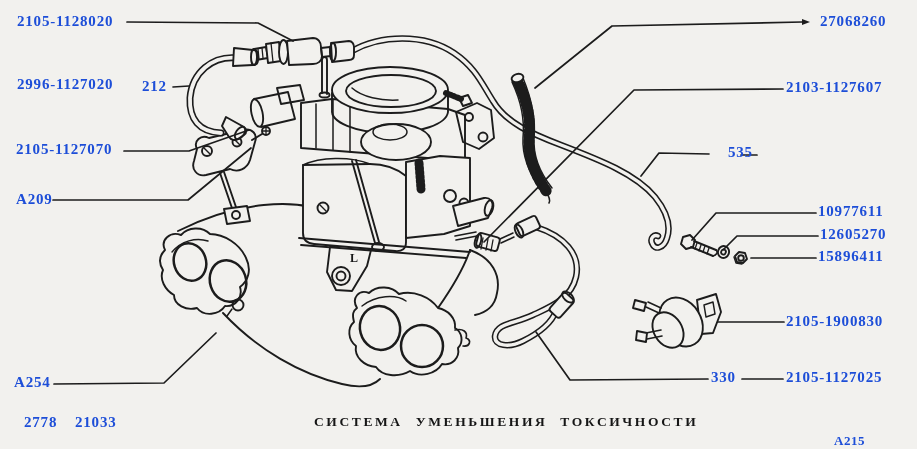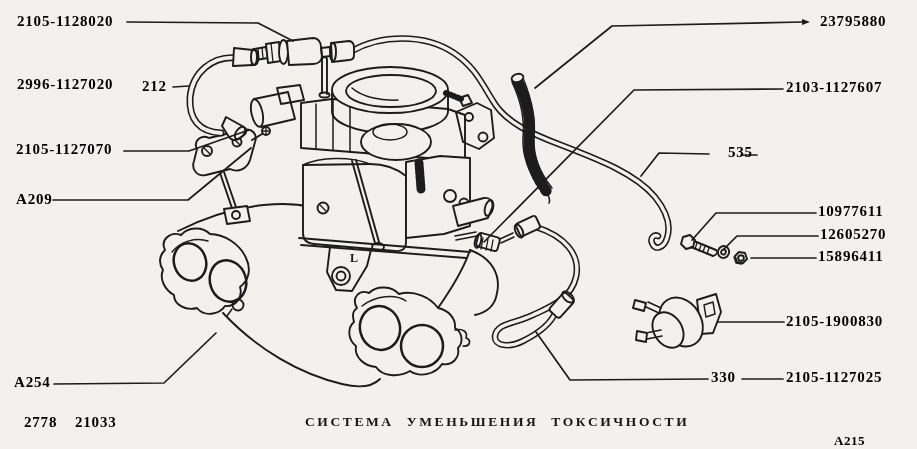--- a/index.html
+++ b/index.html
@@ -3,26 +3,26 @@
 <meta charset="utf-8">
 <style>
   html,body{margin:0;padding:0;background:#d8d8d6;}
   .sheet{
     position:relative;width:917px;height:449px;overflow:hidden;
     background:#f2f1ee;font-family:"Liberation Serif",serif;color:#161616;
   }
   .sheet svg{position:absolute;left:0;top:0;}
   .pn{
     position:absolute;font-weight:bold;font-size:15px;line-height:1;
-    letter-spacing:.8px;white-space:nowrap;color:#000000;
+    letter-spacing:.8px;white-space:nowrap;color:#1d4ed8;
   }
   .small-code{font-size:13px;letter-spacing:.5px;text-align:center;}
   .title{
     position:absolute;font-weight:bold;font-size:13.5px;line-height:1;
-    letter-spacing:2.6px;word-spacing:7px;white-space:nowrap;color:#161616;
+    letter-spacing:2.6px;word-spacing:7px;white-space:nowrap;color:#161616;margin-left:9px;
   }
 </style>
 </head>
 <body>
 
 <div class="sheet">
 
 <svg width="917" height="449" viewBox="0 0 917 449">
   <g stroke="#1c1c1c" fill="none" stroke-width="1.9" stroke-linecap="round" stroke-linejoin="round">
 
@@ -220,21 +220,21 @@
   </g>
 </svg>
 
 <div class="pn" style="left:17px;top:14px">2105-1128020</div>
 <div class="pn" style="left:17px;top:77px">2996-1127020</div>
 <div class="pn" style="left:142px;top:79px">212</div>
 <div class="pn" style="left:16px;top:142px">2105-1127070</div>
 <div class="pn" style="left:16px;top:192px">A209</div>
 <div class="pn" style="left:14px;top:375px">A254</div>
 
-<div class="pn" style="left:820px;top:14px">23795880</div>
+<div class="pn" style="left:820px;top:14px">27068260</div>
 <div class="pn" style="left:786px;top:80px">2103-1127607</div>
 <div class="pn" style="left:728px;top:145px">535</div>
 <div class="pn" style="left:818px;top:204px">10977611</div>
 <div class="pn" style="left:820px;top:227px">12605270</div>
 <div class="pn" style="left:818px;top:249px">15896411</div>
 <div class="pn" style="left:786px;top:314px">2105-1900830</div>
 <div class="pn" style="left:711px;top:370px">330</div>
 <div class="pn" style="left:786px;top:370px">2105-1127025</div>
 
 <div class="pn" style="left:24px;top:415px">2778</div>

